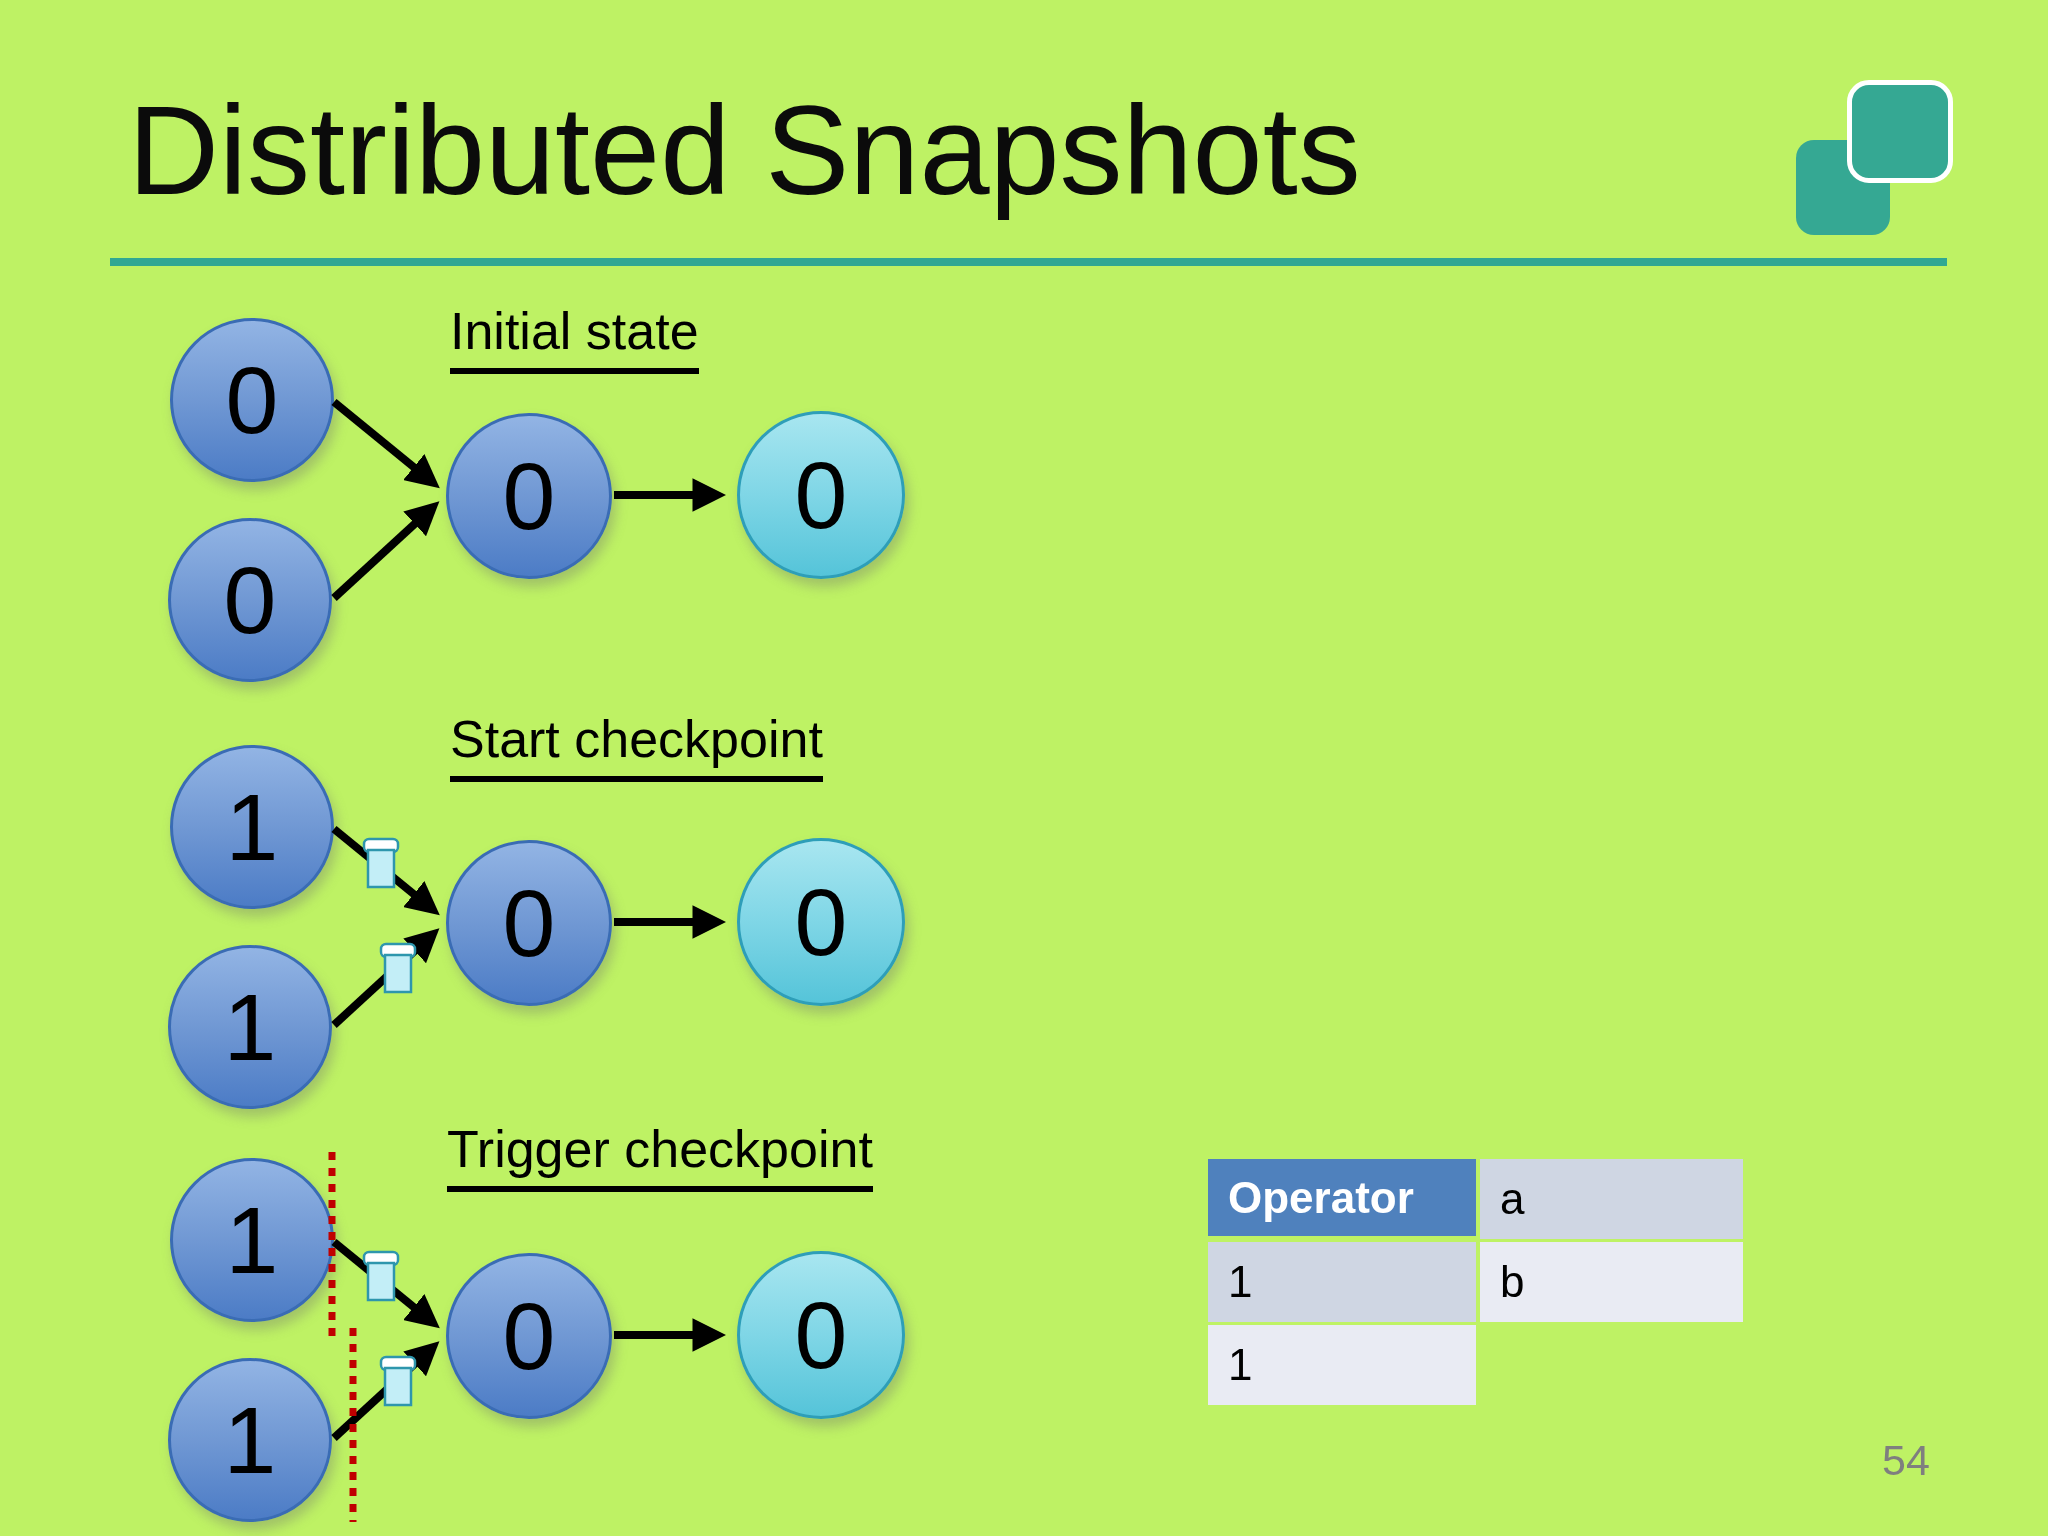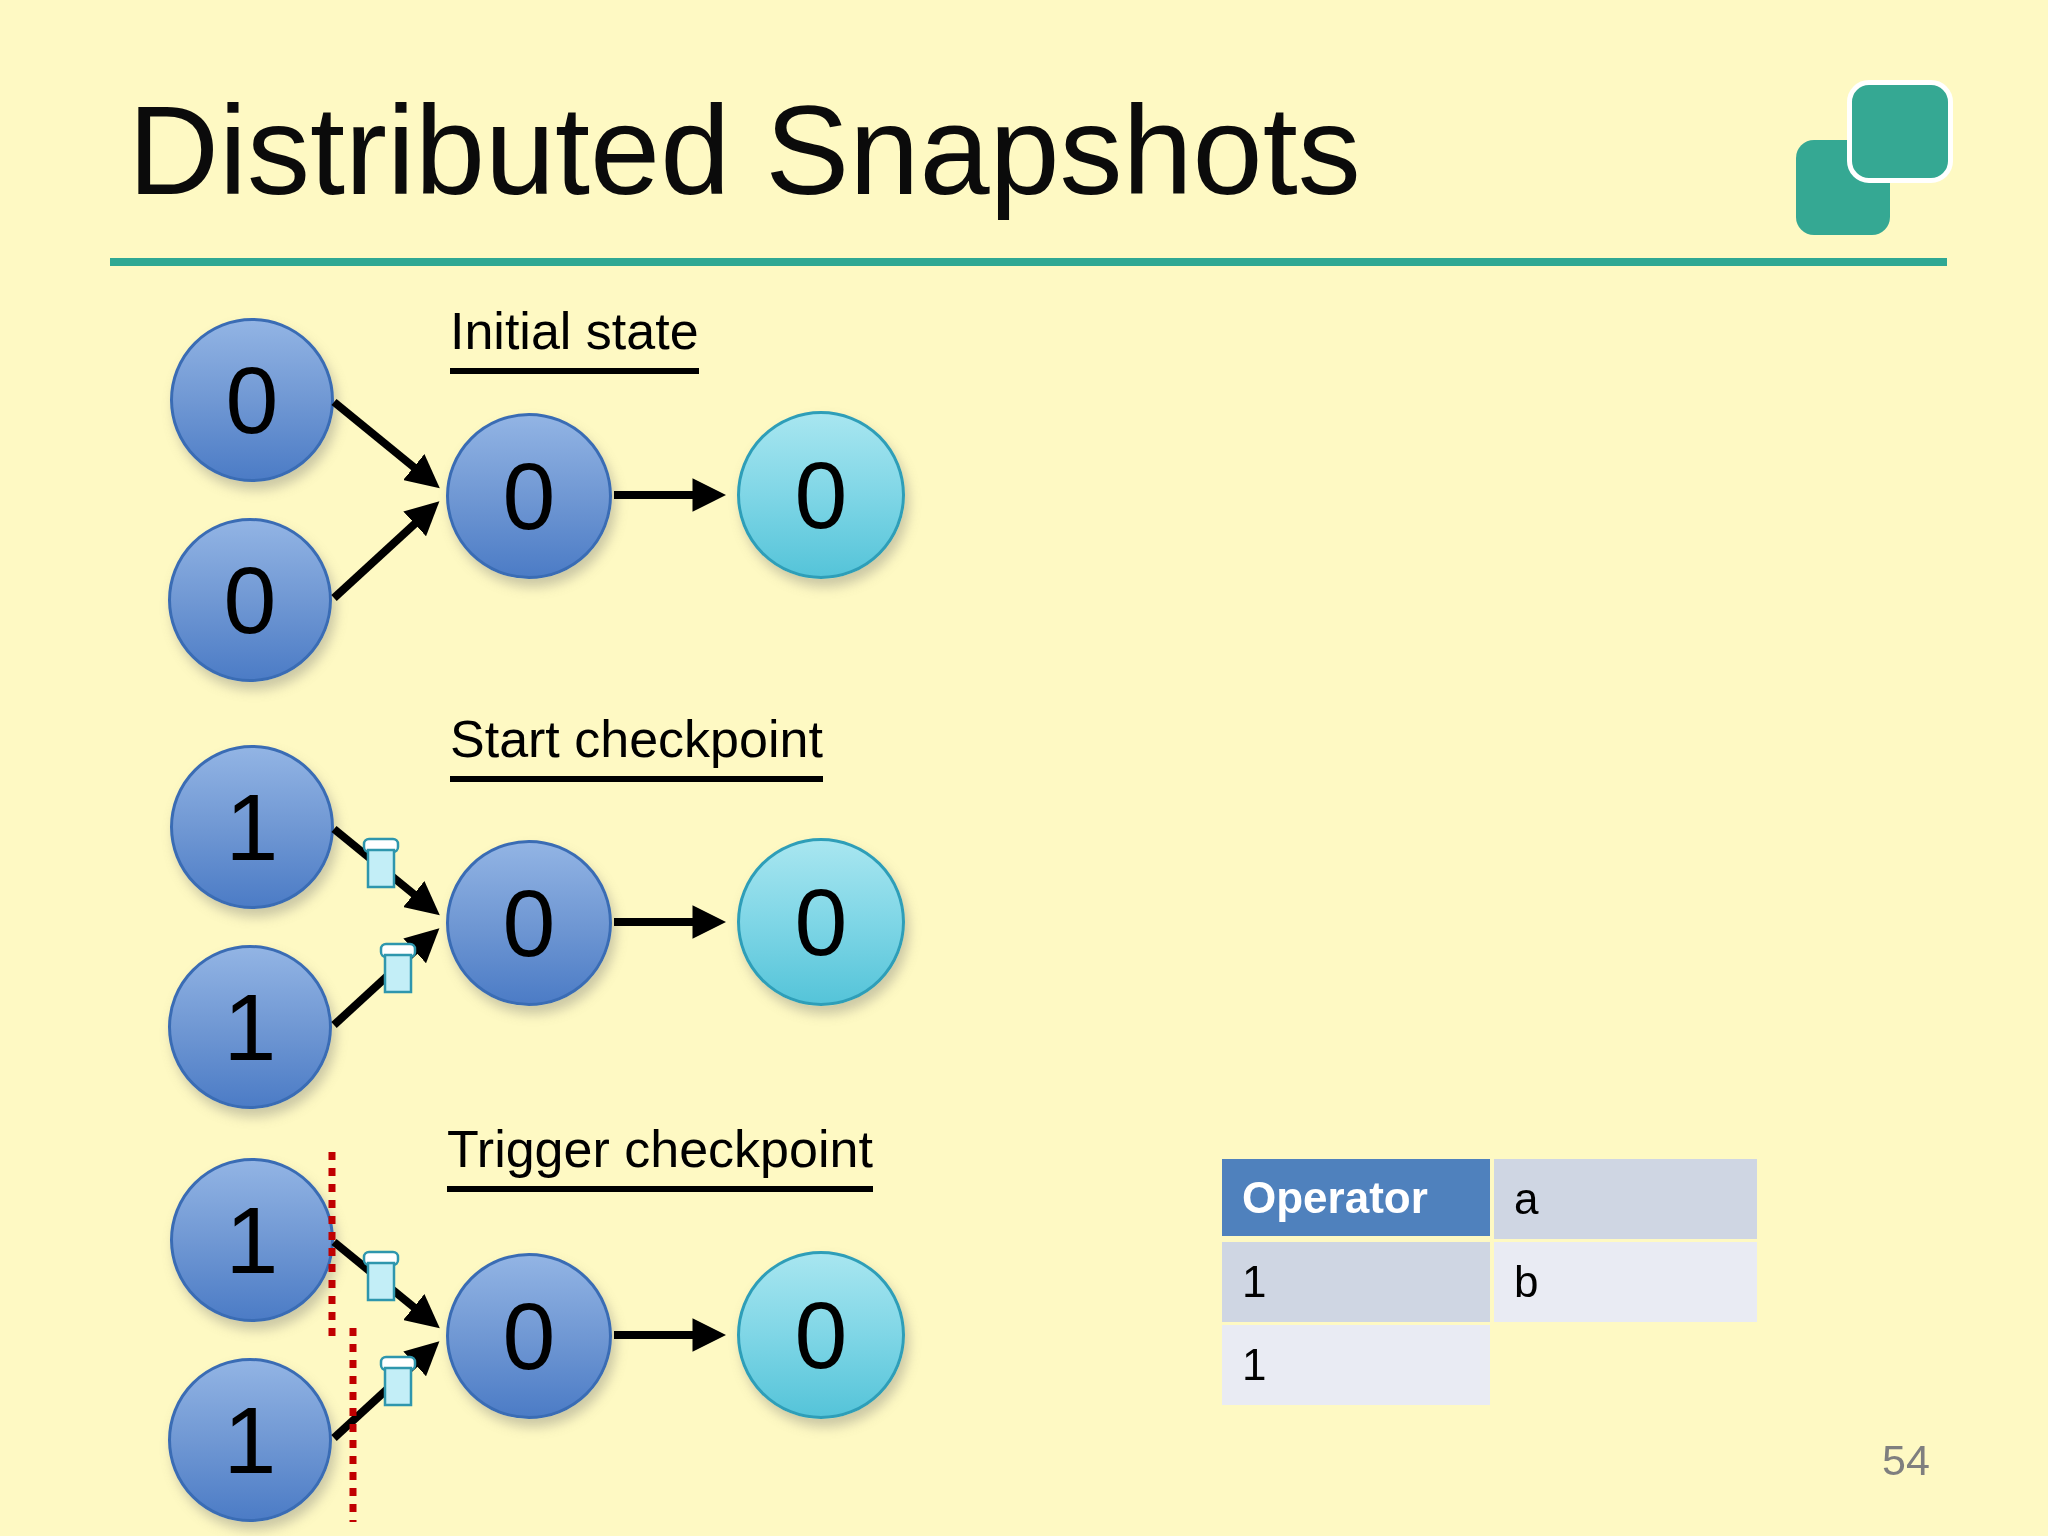--- a/index.html
+++ b/index.html
@@ -1,16 +1,16 @@
 <!DOCTYPE html>
 <html><head>
 <meta charset="utf-8">
 <style>
   html,body{margin:0;padding:0;background:#ffffff;}
-  .slide{position:relative;width:2048px;height:1536px;background:#fef9c3;overflow:hidden;
+  .slide{position:relative;width:2048px;height:1536px;background:#bef264;overflow:hidden;
          font-family:"Liberation Sans", sans-serif;}
 
   .title{position:absolute;left:128px;top:88px;font-size:126px;line-height:1.0;
          color:#0b0b0b;white-space:nowrap;}
   .title-rule{position:absolute;left:110px;top:258px;width:1837px;height:8px;background:#2FA893;}
 
   .logo-back{position:absolute;left:1796px;top:140px;width:94px;height:95px;
              background:#35A893;border-radius:18px;}
   .logo-front{position:absolute;left:1847px;top:80px;width:106px;height:103px;
               box-sizing:border-box;background:#35A893;border:5px solid #ffffff;border-radius:22px;}
@@ -26,21 +26,21 @@
         border:3px solid #3a6cb4;}
   .cyan{background:linear-gradient(180deg,#a8e6f0 0%,#7fd6e6 50%,#55c4d9 100%);
         border:3px solid #2e9eb8;}
   .s1{left:20px;top:18px;width:164px;height:164px;}
   .s2{left:18px;top:218px;width:164px;height:164px;}
   .mid{left:296px;top:113px;width:166px;height:166px;}
   .sink{left:587px;top:111px;width:168px;height:168px;}
   .overlay{position:absolute;left:0;top:0;width:820px;height:436px;pointer-events:none;}
 
   .stable{position:absolute;left:1208px;top:1159px;display:grid;
-          grid-template-columns:268px 263px;gap:3px 4px;margin-left:14px;}
+          grid-template-columns:268px 263px;gap:3px 4px;}
   .th{height:77px;background:#4F81BD;color:#ffffff;font-weight:bold;font-size:44px;
       display:flex;align-items:center;padding-left:20px;}
   .td{height:80px;font-size:44px;color:#000;display:flex;align-items:center;padding-left:20px;}
   .row-a{background:#CFD6E3;}
   .row-b{background:#E9EBF3;}
 
   .pagenum{position:absolute;left:1882px;top:1436px;font-size:43px;color:#7F7F7F;}
 </style>
 </head>
 <body>

